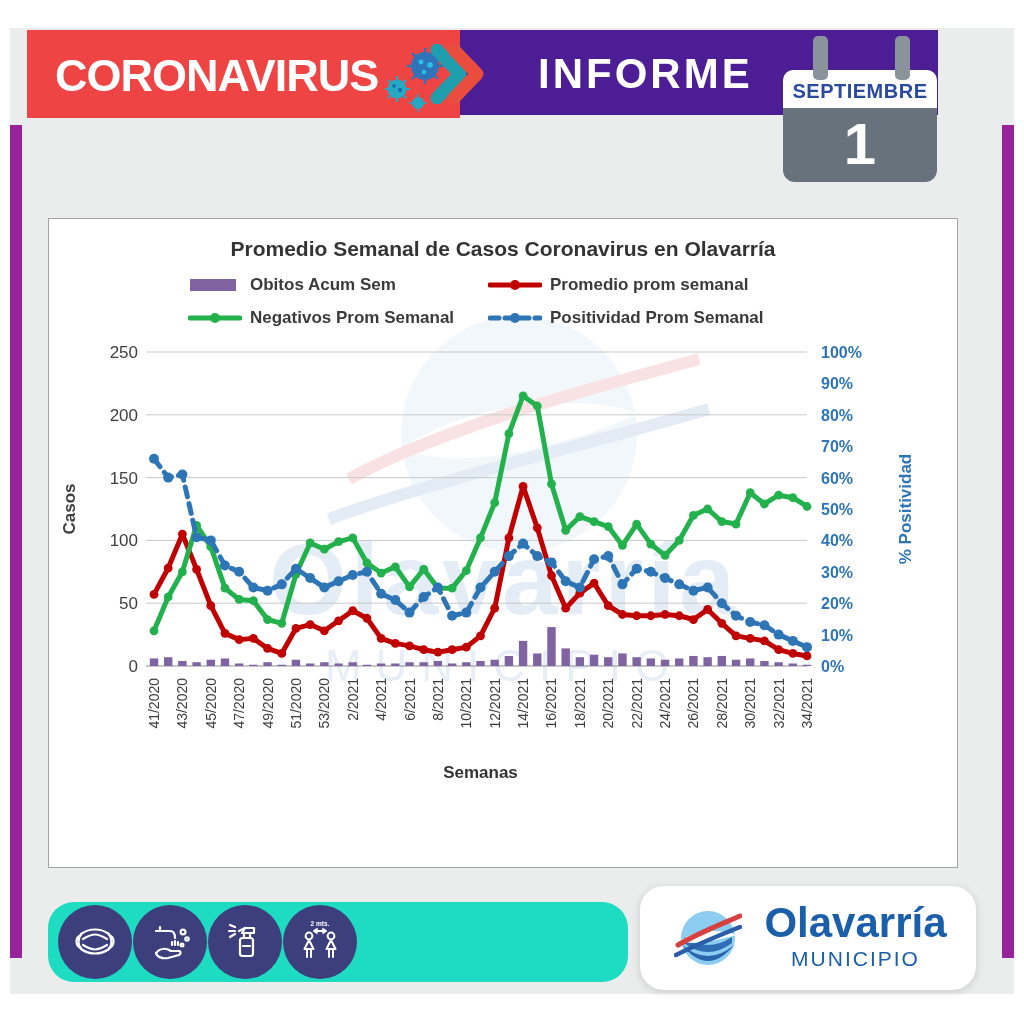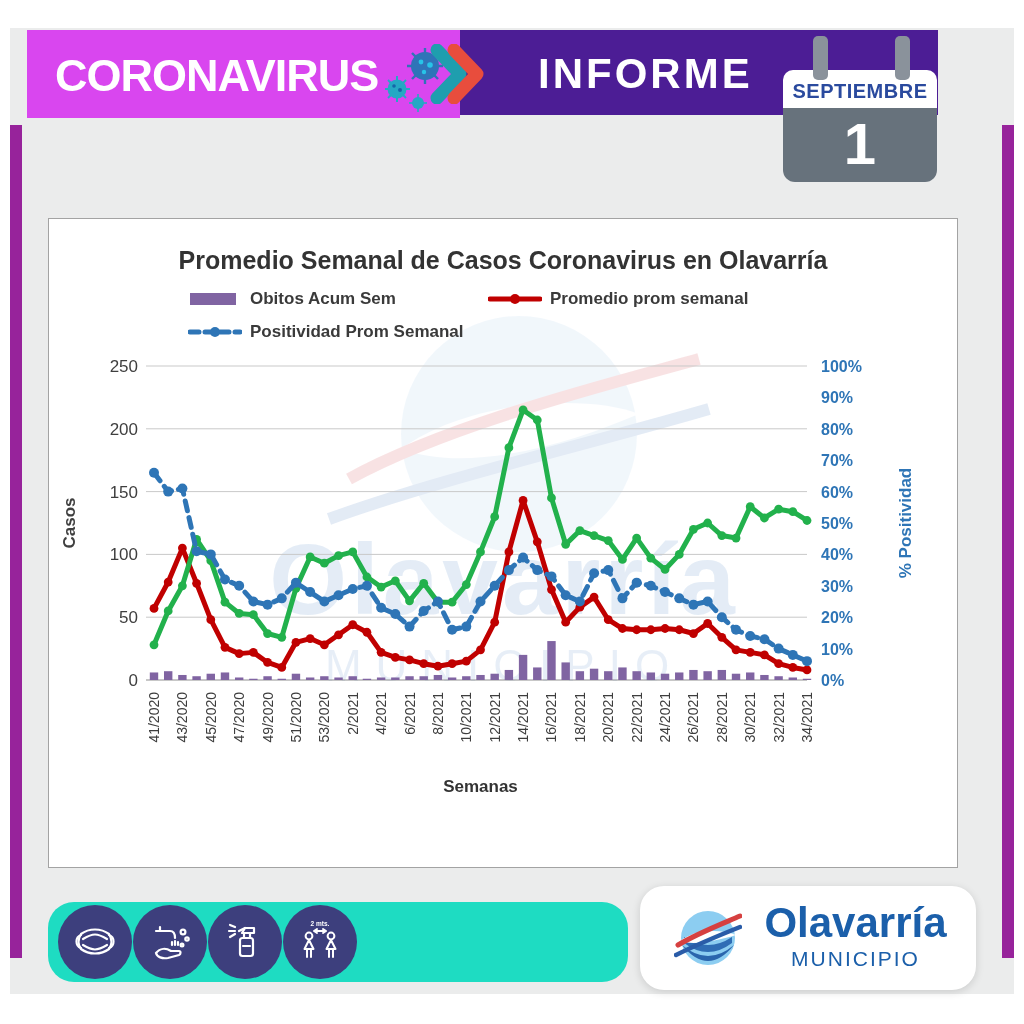--- a/index.html
+++ b/index.html
@@ -4,38 +4,38 @@
 <style>
   html,body{margin:0;padding:0;width:1024px;height:1024px;background:#ffffff;overflow:hidden;
     font-family:"Liberation Sans",sans-serif;}
   .page{position:relative;width:1024px;height:1024px;background:#ffffff;}
   .gray-panel{position:absolute;left:10px;top:28px;width:1004px;height:966px;background:#ebecec;}
   .strip{position:absolute;width:12px;background:#97239b;}
   .strip-left{left:10px;top:125px;height:833px;}
   .strip-right{left:1002px;top:125px;height:833px;}
 
   
-  .blue-box{position:absolute;left:27px;top:30px;width:433px;height:88px;background:#d946ef;}
+  .blue-box{position:absolute;left:27px;top:30px;width:433px;height:88px;background:#ef4444;}
   .blue-box .t{position:absolute;left:28px;top:20px;font-size:45px;font-weight:bold;color:#ffffff;letter-spacing:-1px;}
   .virus-svg{position:absolute;left:358px;top:8px;}
   .chevron-svg{position:absolute;left:430px;top:44px;z-index:5;}
   .purple-band{position:absolute;left:460px;top:30px;width:478px;height:85px;background:#4c1d95;}
   .purple-band .t{position:absolute;left:78px;top:20px;font-size:42px;font-weight:bold;color:#ffffff;letter-spacing:3px;}
   .calendar{position:absolute;left:783px;top:36px;width:154px;height:146px;z-index:6;}
   .cal-head{position:absolute;left:0;top:34px;width:154px;height:38px;background:#ffffff;border-radius:10px 10px 0 0;
     text-align:center;line-height:42px;font-size:20px;font-weight:bold;color:#2a4a9e;letter-spacing:.5px;}
   .cal-body{position:absolute;left:0;top:72px;width:154px;height:74px;background:#67727c;border-radius:0 0 12px 12px;
     text-align:center;line-height:72px;font-size:58px;font-weight:bold;color:#ffffff;}
   .cal-tab{position:absolute;top:0;width:15px;height:44px;background:#8a929b;border-radius:5px;}
   .cal-tab.a{left:30px}.cal-tab.b{left:112px}
 
   
   .chart-card{position:absolute;left:48px;top:218px;width:910px;height:650px;background:#ffffff;
     border:1px solid #a3a3a3;box-sizing:border-box;}
-  .chart-title{position:relative;z-index:2;margin-top:27px;text-align:center;font-size:25px;font-weight:bold;color:#333333;}
+  .chart-title{position:relative;z-index:2;margin-top:18px;text-align:center;font-size:21px;font-weight:bold;color:#333333;}
   .legend{position:relative;z-index:2;margin:14px auto 8px;display:grid;grid-template-columns:300px 330px;
     justify-content:center;row-gap:13px;}
   .lg-item{display:flex;align-items:center;gap:8px;font-size:17px;font-weight:bold;color:#3a3a3a;}
   .lg-marker{display:inline-block;width:54px;height:16px;line-height:0;}
   .plot-wrap{position:relative;z-index:2;margin-top:8px;}
   .watermark{position:absolute;left:0;top:0;width:908px;height:648px;z-index:1;pointer-events:none;}
 
   
   .footer-teal{position:absolute;left:48px;top:902px;width:580px;height:80px;background:#1edcc2;border-radius:26px;}
   .f-circle{position:absolute;top:3px;width:74px;height:74px;border-radius:50%;background:#3d3f7d;
@@ -116,20 +116,27 @@
               <rect x="2" y="2" width="46" height="12" fill="#8064a2"></rect>
             </svg></span>
         <span>Obitos Acum Sem</span>
       </div>
       <div class="lg-item">
         <span class="lg-marker"><svg width="54" height="16" viewBox="0 0 54 16">
               <line x1="2" y1="8" x2="52" y2="8" stroke="#c00000" stroke-width="5" stroke-linecap="round"></line>
               <circle cx="27" cy="8" r="5" fill="#c00000"></circle>
             </svg></span>
         <span>Promedio prom semanal</span>
+      </div>
+      <div class="lg-item">
+        <span class="lg-marker"><svg width="54" height="16" viewBox="0 0 54 16">
+              <line x1="2" y1="8" x2="52" y2="8" stroke="#22b14c" stroke-width="5" stroke-linecap="round"></line>
+              <circle cx="27" cy="8" r="5" fill="#22b14c"></circle>
+            </svg></span>
+        <span>Negativos Prom Semanal</span>
       </div>
       <div class="lg-item">
         <span class="lg-marker"><svg width="54" height="16" viewBox="0 0 54 16">
               <line x1="2" y1="8" x2="52" y2="8" stroke="#2e75b6" stroke-width="5" stroke-linecap="round" stroke-dasharray="9 6"></line>
               <circle cx="27" cy="8" r="5" fill="#2e75b6"></circle>
             </svg></span>
         <span>Positividad Prom Semanal</span>
       </div>
     </div>
     <div class="plot-wrap">

